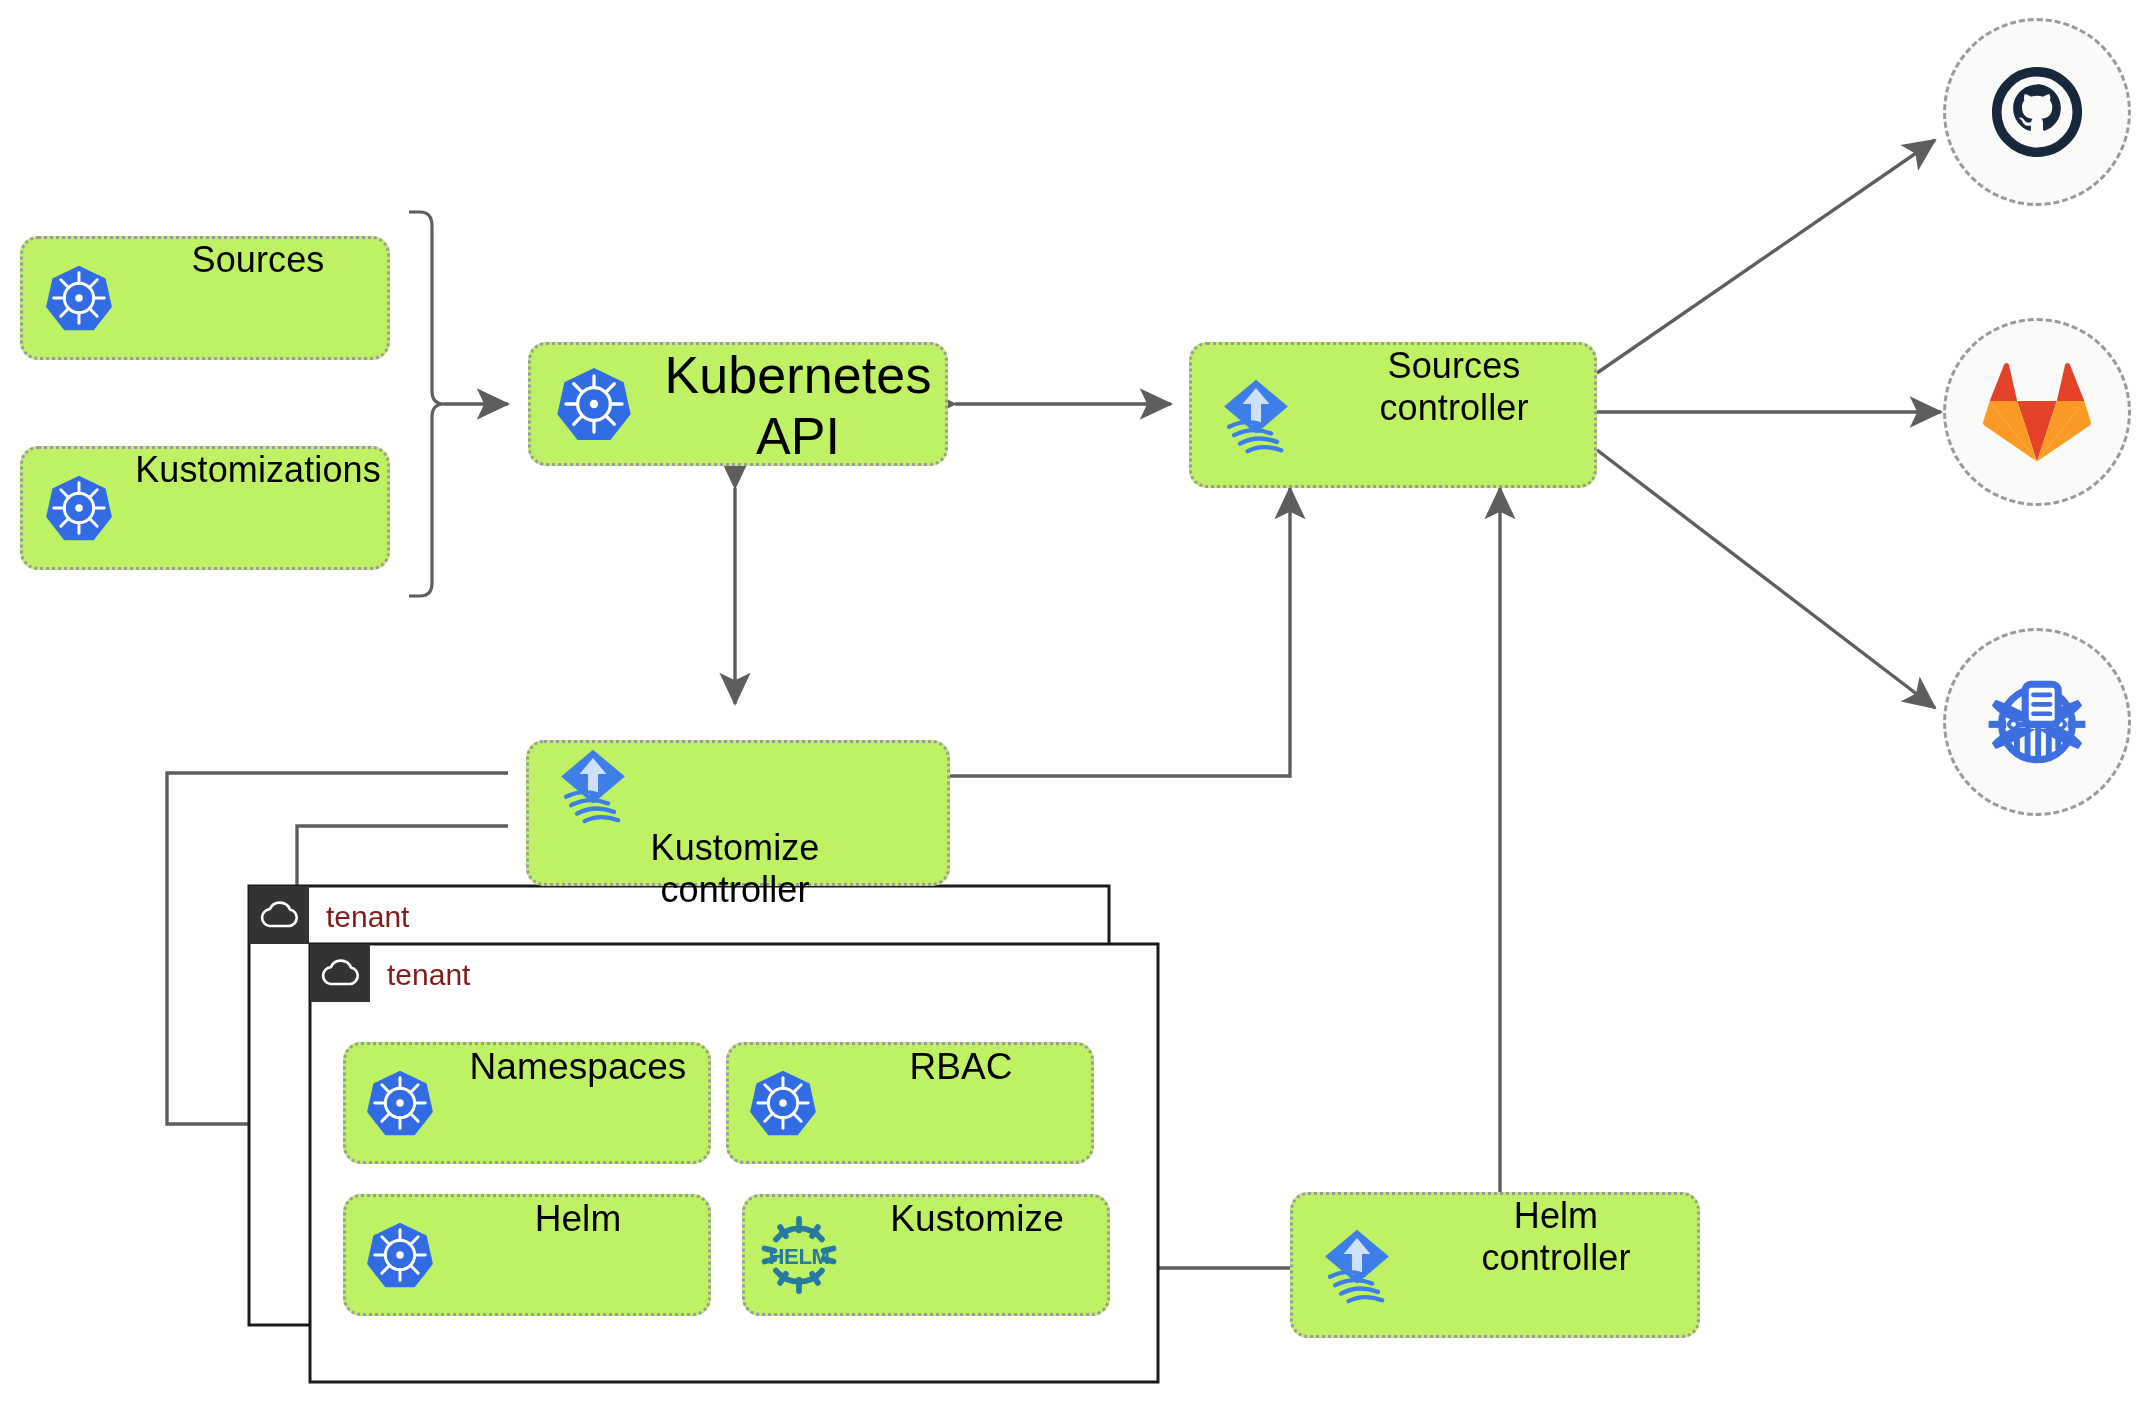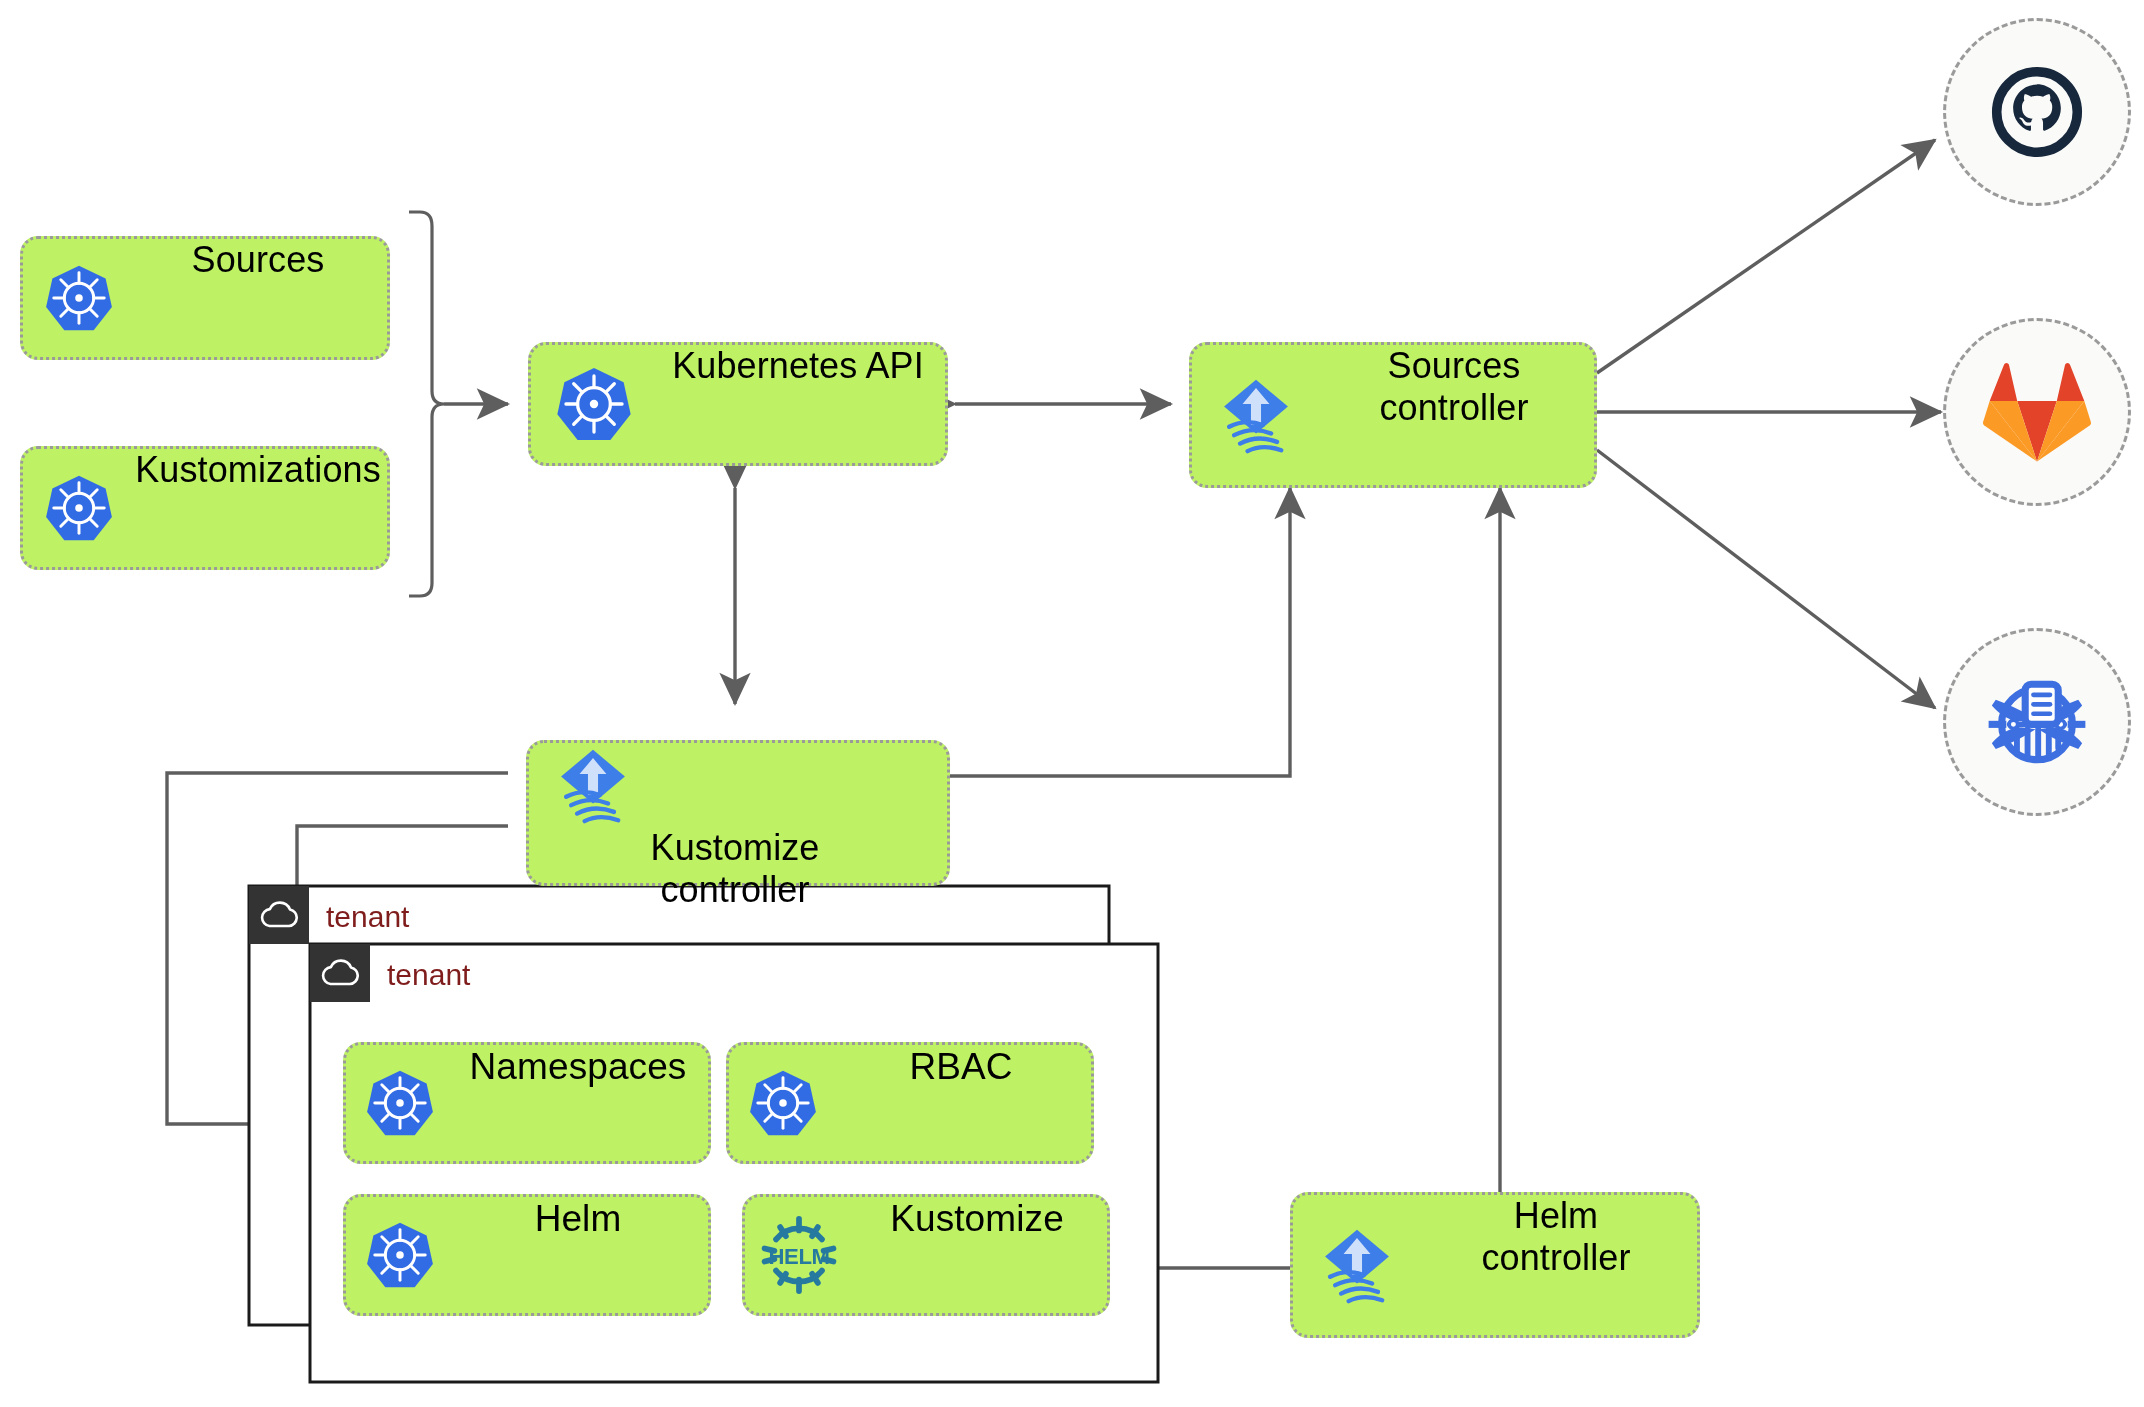--- a/index.html
+++ b/index.html
@@ -136,21 +136,21 @@
             <path d="M50 71 L50 86"></path>
           <path d="M29 50 L14 50"></path>
             <path d="M71 50 L86 50"></path>
           <path d="M35 35 L24 24"></path>
             <path d="M65 65 L76 76"></path>
           <path d="M65 35 L76 24"></path>
             <path d="M35 65 L24 76"></path>
         </g>
       </svg>
     </span>
-    <span class="lbl" style="font-size:36px;">Kubernetes API</span>
+    <span class="lbl" style="font-size:52px;">Kubernetes API</span>
   </div>
 
   <div class="node" style="left:1189px;top:342px;width:408px;height:146px;">
     <span class="ico" style="width:128px;">
       <svg width="84" height="84" viewBox="0 0 100 100">
         <path d="M50 8 L88 40 L50 72 L12 40 Z" fill="#3d7ee8"></path>
         <path d="M50 18 L66 37 L56 37 L56 62 L44 62 L44 37 L34 37 Z" fill="#cfe0fb"></path>
         <g stroke="#3d7ee8" stroke-width="5.2" fill="none" stroke-linecap="round">
           <path d="M18 64 Q 38 54 58 62"></path>
           <path d="M24 74 Q 46 63 68 72"></path>

